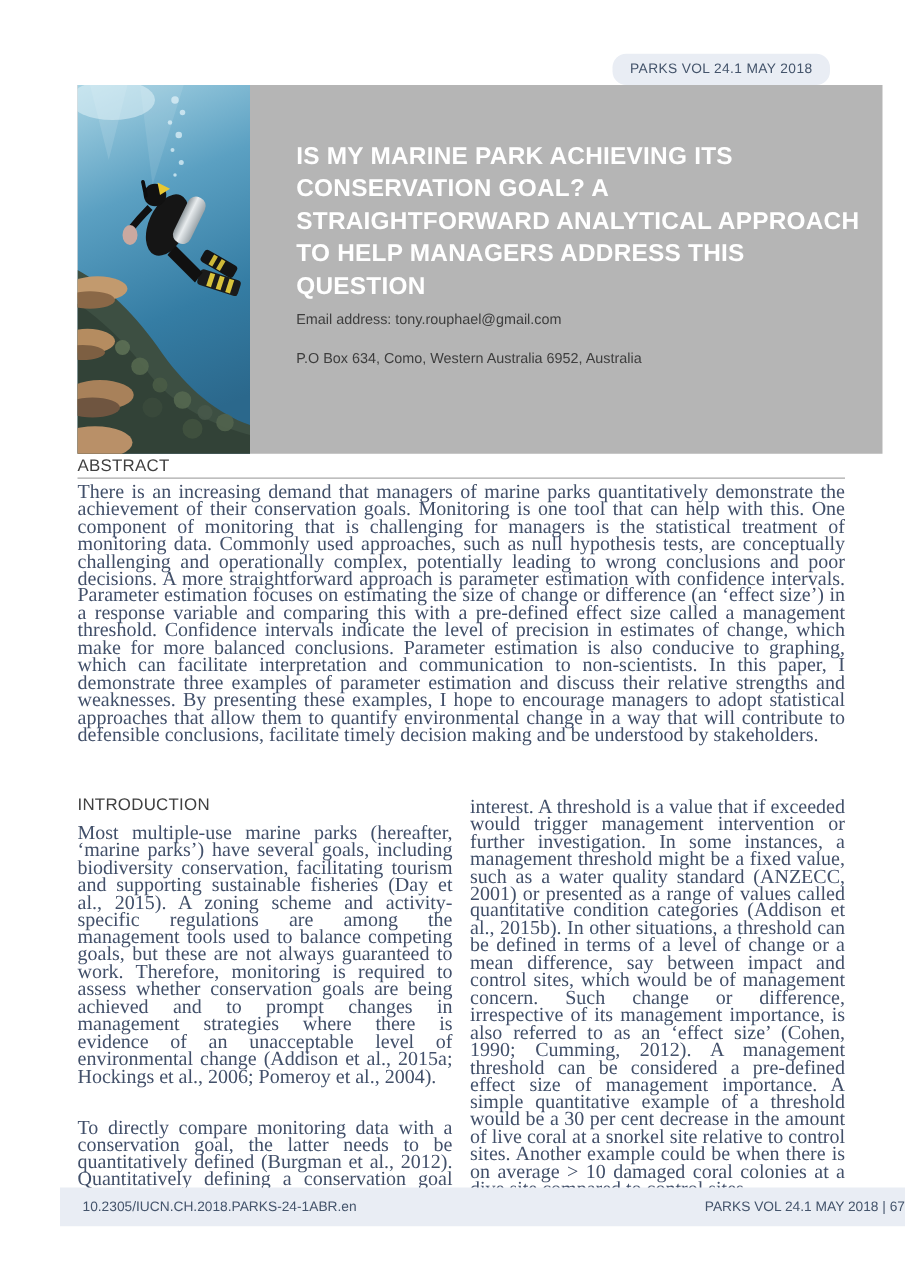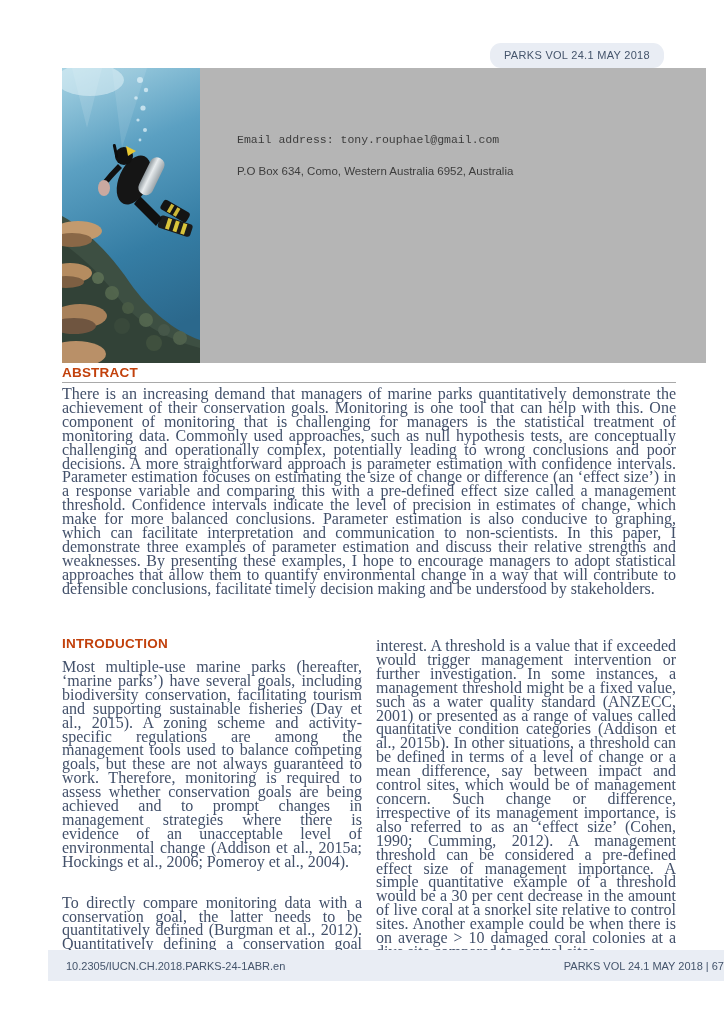--- a/index.html
+++ b/index.html
@@ -37,28 +37,28 @@
   .hero-text { flex: 1; padding: 44px 18px 0 37px; }
   .hero-title {
     max-width: 452px;
     font-size: 19.5px;
     font-weight: bold;
     color: #ffffff;
     line-height: 26px;
     letter-spacing: 0.2px;
   }
   .hero-author { margin-top: 21px; font-size: 15px; color: #3d3d3d; }
-  .hero-email  { margin-top: 21px; font-size: 11.5px; color: #3d3d3d; font-family: Liberation Mono, monospace; }
+  .hero-email  { margin-top: 8px; font-size: 11.5px; color: #3d3d3d; }
   .hero-address{ margin-top: 19px; font-size: 11.5px; color: #3d3d3d; }
 
   .section-heading {
     font-family: "Liberation Sans", sans-serif;
     font-size: 13.5px;
-    font-weight: bold;
-    color: #c2410c;
+    font-weight: normal;
+    color: #404040;
     letter-spacing: 0.2px;
   }
   .serif {
     font-family: "Liberation Serif", serif;
     font-size: 16px;
     line-height: 13.9px;
     color: #42506a;
     text-align: justify;
   }
 
@@ -170,20 +170,21 @@
         <rect x="82" y="88" width="15" height="40" rx="7" transform="rotate(26 89 108)" fill="url(#gTank)"></rect>
         <circle cx="62" cy="88" r="9" fill="#111111"></circle>
         <polygon points="64,78 74,83 66,88" fill="#e8c832"></polygon>
         <rect x="52" y="76" width="3" height="14" rx="1.5" transform="rotate(-12 53 83)" fill="#0d0d0d"></rect>
         <path d="M60,100 Q50,110 44,118 L40,114 Q48,104 56,96 Z" fill="#101010"></path>
         <ellipse cx="42" cy="120" rx="6" ry="8" fill="#caa9a0"></ellipse>
       </g>
     </svg>
   </div>
   <div class="hero-text">
+    <div class="hero-title">IS MY MARINE PARK ACHIEVING ITS CONSERVATION GOAL? A STRAIGHTFORWARD ANALYTICAL APPROACH TO HELP MANAGERS ADDRESS THIS QUESTION</div>
     <div class="hero-email">Email address: tony.rouphael@gmail.com</div>
     <div class="hero-address">P.O Box 634, Como, Western Australia 6952, Australia</div>
   </div>
 </div>
 
 <div class="abstract">
   <div class="section-heading">ABSTRACT</div>
   <hr class="abstract-rule">
   <p class="serif">There is an increasing demand that managers of marine parks quantitatively demonstrate the achievement of their conservation goals. Monitoring is one tool that can help with this. One component of monitoring that is challenging for managers is the statistical treatment of monitoring data. Commonly used approaches, such as null hypothesis tests, are conceptually challenging and operationally complex, potentially leading to wrong conclusions and poor decisions. A more straightforward approach is parameter estimation with confidence intervals. Parameter estimation focuses on estimating the size of change or difference (an ‘effect size’) in a response variable and comparing this with a pre-defined effect size called a management threshold. Confidence intervals indicate the level of precision in estimates of change, which make for more balanced conclusions. Parameter estimation is also conducive to graphing, which can facilitate interpretation and communication to non-scientists. In this paper, I demonstrate three examples of parameter estimation and discuss their relative strengths and weaknesses. By presenting these examples, I hope to encourage managers to adopt statistical approaches that allow them to quantify environmental change in a way that will contribute to defensible conclusions, facilitate timely decision making and be understood by stakeholders.</p>
 </div>

